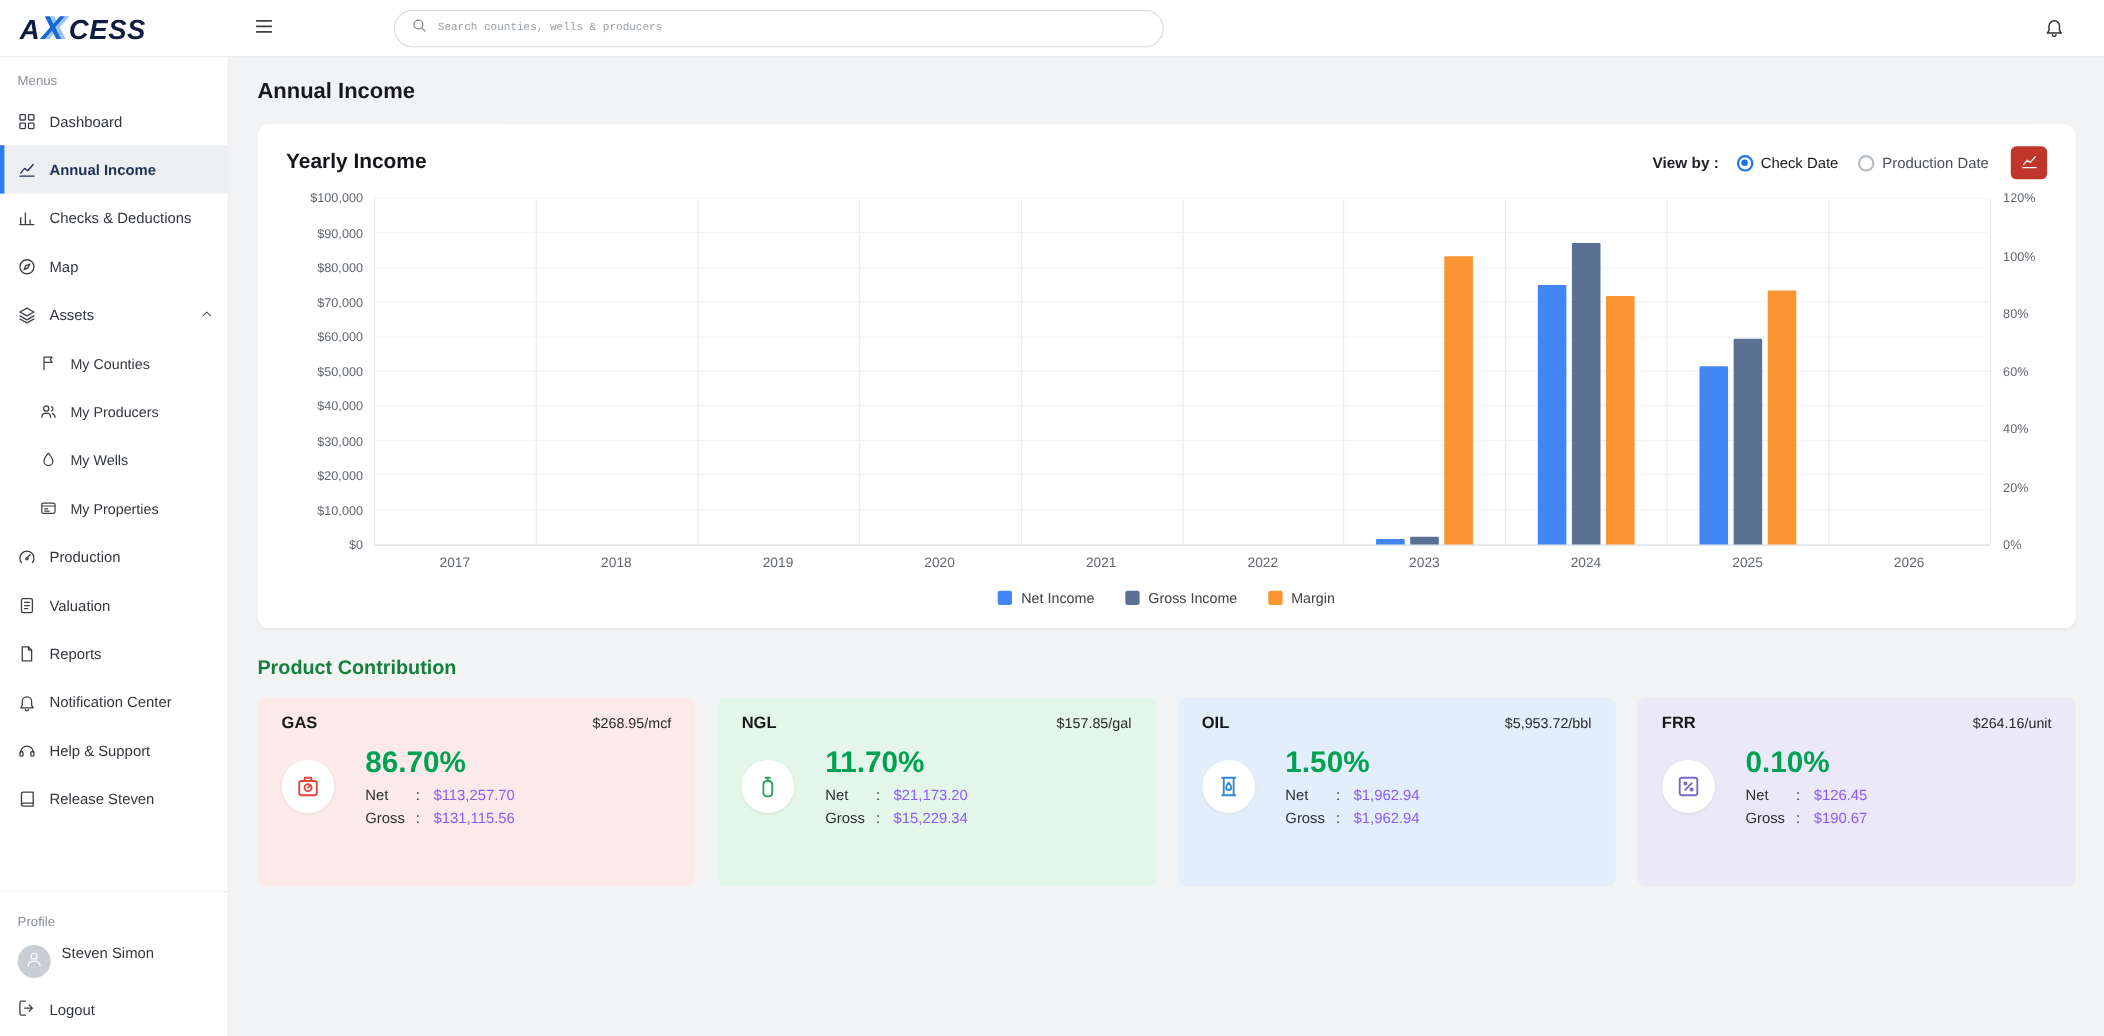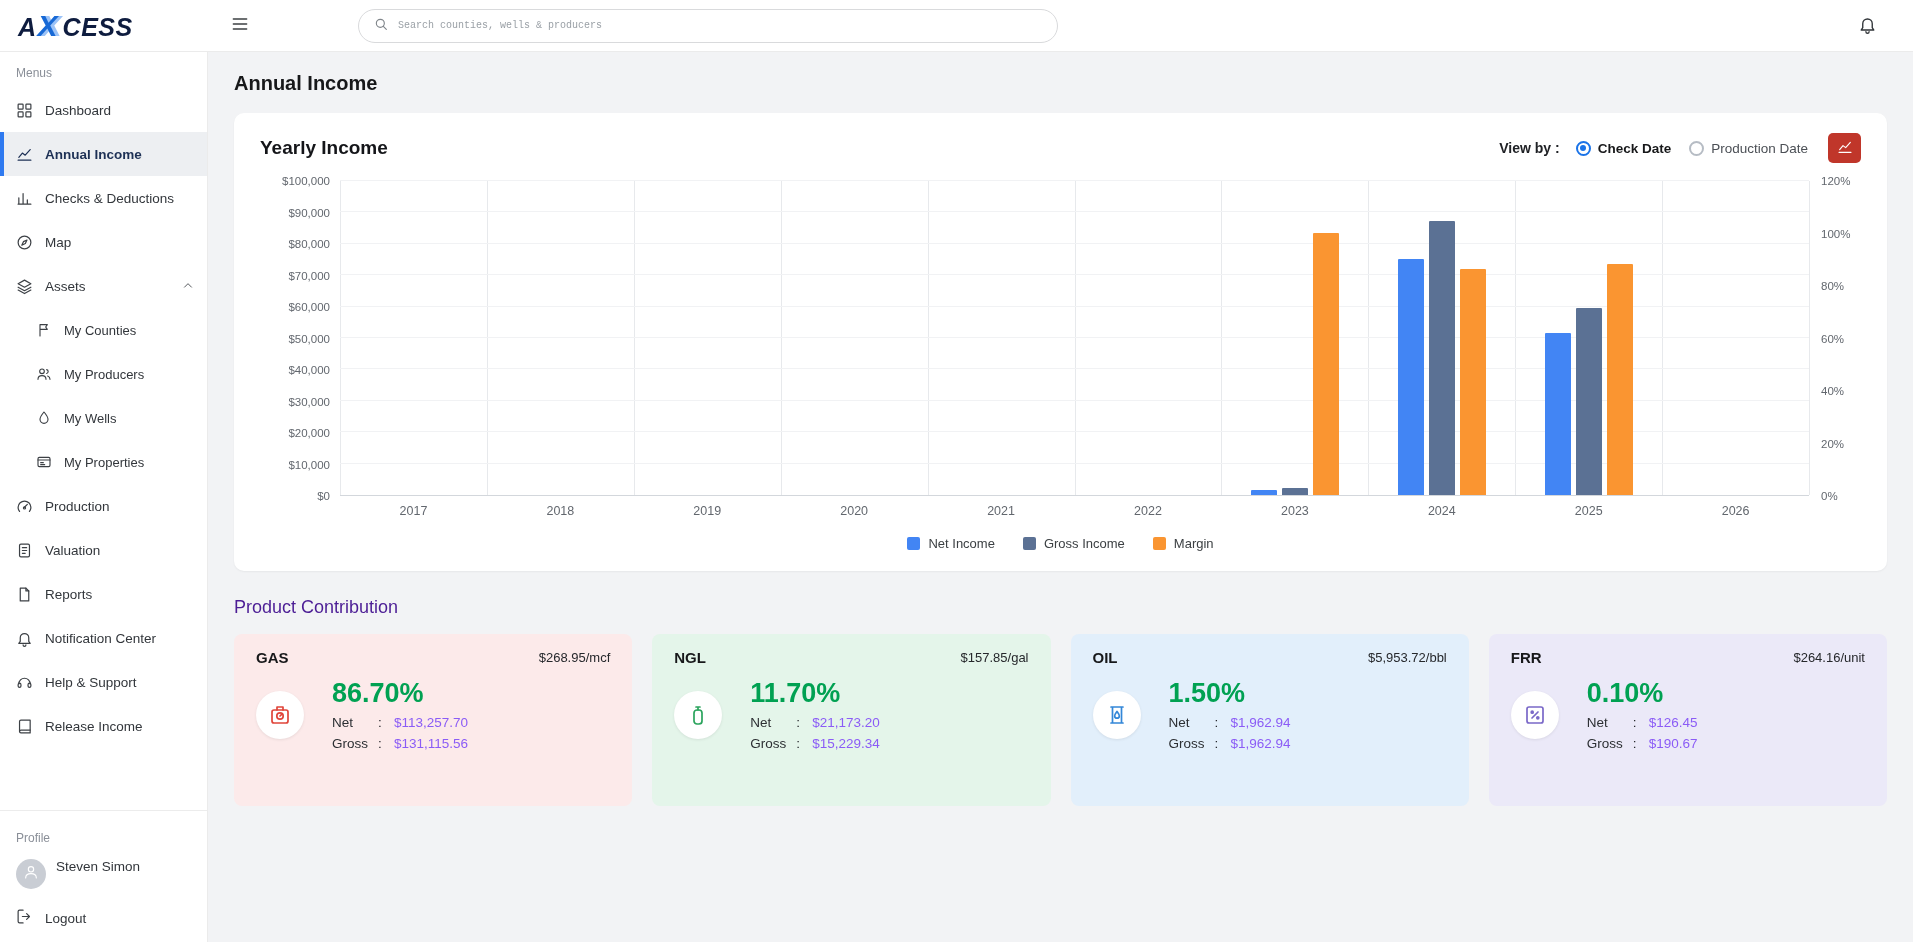--- a/index.html
+++ b/index.html
@@ -36,21 +36,21 @@
   
   main{position:absolute;top:52px;left:208px;right:0;bottom:0;background:#f2f3f5;padding:16px 26px;overflow:hidden}
   h1{font-size:20px;color:#17181a;font-weight:700;margin-top:4px}
   .card{margin-top:18px;background:#fff;border-radius:10px;box-shadow:0 1px 2px rgba(0,0,0,.05);padding:20px 26px 12px}
   .card-head{display:flex;align-items:center}
   .card-head h2{font-size:19px;font-weight:700;color:#141519}
   .controls{margin-left:auto;display:flex;align-items:center;gap:16px}
   .vb{font-size:14px;font-weight:700;color:#202226}
   .vb-opts{display:flex;align-items:center;gap:18px}
   .radio{display:flex;align-items:center;gap:7px;font-size:13.5px;color:#4b4f55;cursor:pointer}
-  .radio.sel .rlabel{font-weight:700;color:#17181a}
+  .radio.sel .rlabel{font-weight:400;color:#17181a}
   .rdot{width:15px;height:15px;border:2px solid #b6bcc4;border-radius:50%;display:inline-block;position:relative;background:#fff}
   .rdot.on{border-color:#1a73e8}
   .rdot.on::after{content:'';position:absolute;inset:2.5px;background:#1a73e8;border-radius:50%}
   .chart-btn{width:33px;height:30px;background:#c0362a;border:none;border-radius:5px;color:#fff;display:flex;align-items:center;justify-content:center;cursor:pointer;margin-left:4px}
 
   
   .chart-area{margin-top:18px}
   .chart-row{display:flex}
   .y-axis{width:80px;position:relative;height:315px}
   .y-axis.right{width:52px}
@@ -64,21 +64,21 @@
   .bar{width:26px;border-radius:1px 1px 0 0}
   .x-axis{display:flex;margin:8px 52px 0 80px}
   .xtick{flex:1;text-align:center;font-size:12.5px;color:#62676e}
   .legend{display:flex;justify-content:center;gap:28px;margin-top:18px;padding-bottom:8px}
   .lg-item{display:flex;align-items:center;gap:8px;cursor:pointer}
   .lg-sw{width:13px;height:13px;border-radius:2px;display:inline-block}
   .lg-tx{font-size:13px;color:#3c4043}
 
   
   .prod-sec{margin-top:26px}
-  .prod-sec h2{font-size:18px;font-weight:400;color:#4c1d95}
+  .prod-sec h2{font-size:18px;font-weight:700;color:#15803d}
   .pc-row-wrap{display:flex;gap:20px;margin-top:16px}
   .pcard{flex:1;border-radius:8px;padding:15px 22px;height:172px}
   .pc-head{display:flex;align-items:center}
   .pc-name{font-size:15px;font-weight:700;color:#17181a}
   .pc-price{margin-left:auto;font-size:13px;color:#26282c}
   .pc-body{display:flex;align-items:center;gap:28px;margin-top:12px}
   .pc-ic{width:48px;height:48px;border-radius:50%;background:#fff;display:flex;align-items:center;justify-content:center;box-shadow:0 1px 3px rgba(0,0,0,.08);flex:0 0 48px}
   .pc-pct{font-size:27px;font-weight:700;margin-bottom:6px}
   .pc-line{display:flex;font-size:13.5px;color:#26282c;margin-top:6px}
   .pc-k{width:46px;color:#2c2f33}
@@ -249,21 +249,21 @@
         </span>
         <span class="si-label">Help &amp; Support</span>
       </div>
       <div class="side-item">
         <span class="si-ic">
           <svg width="17" height="17" viewBox="0 0 24 24" fill="none" stroke="currentColor" stroke-width="1.7" stroke-linecap="round" stroke-linejoin="round">
             <path d="M5 5a2 2 0 0 1 2-2h13v18H7a2 2 0 0 1-2-2z"></path>
             <path d="M5 19a2 2 0 0 1 2-2h13"></path>
           </svg>
         </span>
-        <span class="si-label">Release Income</span>
+        <span class="si-label">Release Steven</span>
       </div>
     </nav>
   <div class="profile-sec">
     <div class="menus-label">Profile</div>
     <div class="profile-row">
       <span class="avatar">
           <span><svg width="16" height="16" viewBox="0 0 24 24" fill="none" stroke="currentColor" stroke-width="1.7" stroke-linecap="round" stroke-linejoin="round">
               <circle cx="12" cy="8" r="4"></circle>
               <path d="M4 21c0-4 3.5-6.5 8-6.5s8 2.5 8 6.5"></path>
             </svg></span>

